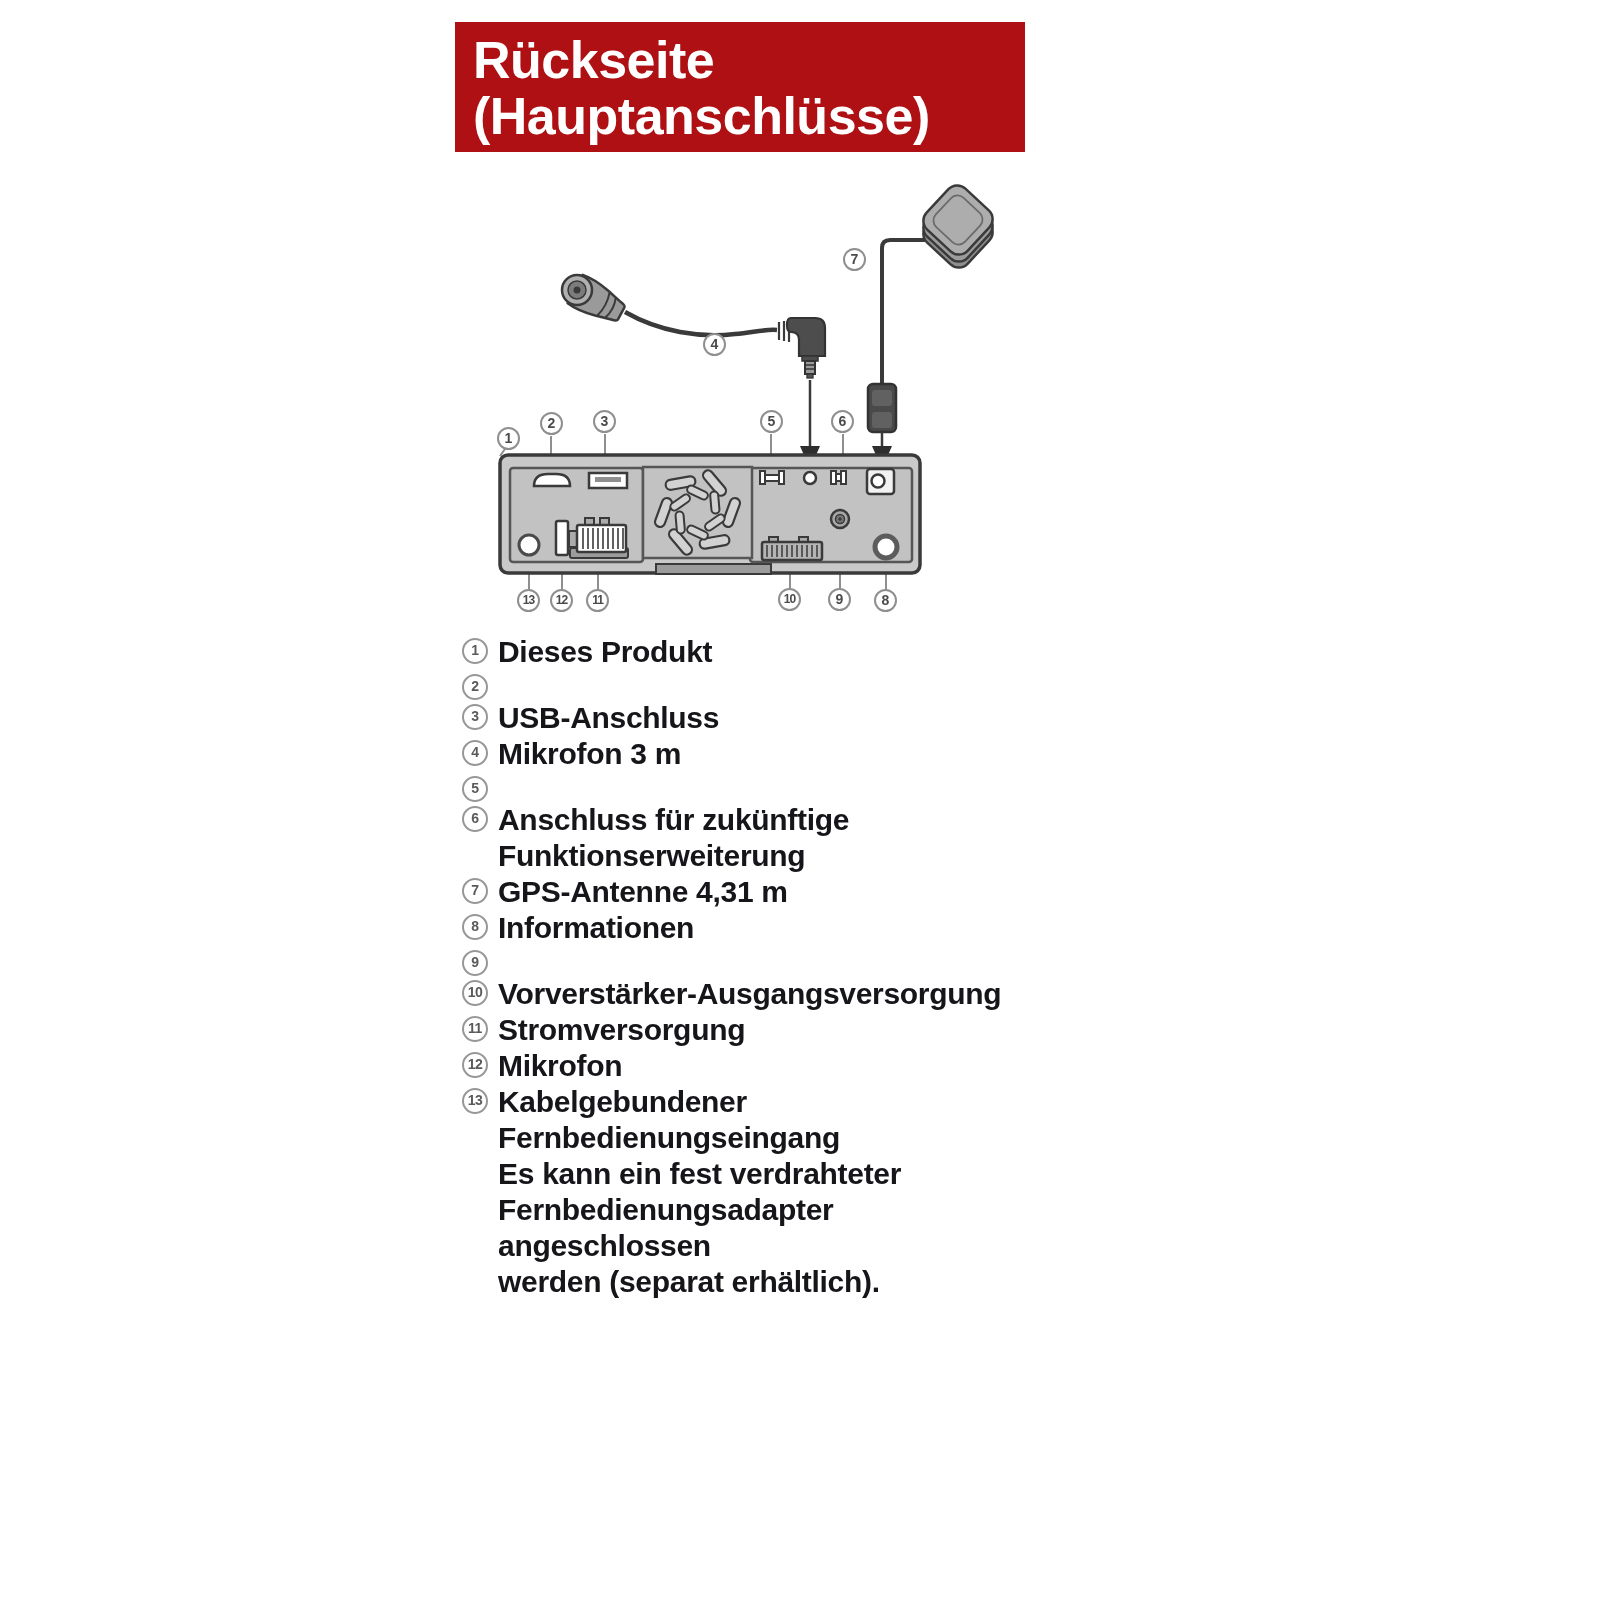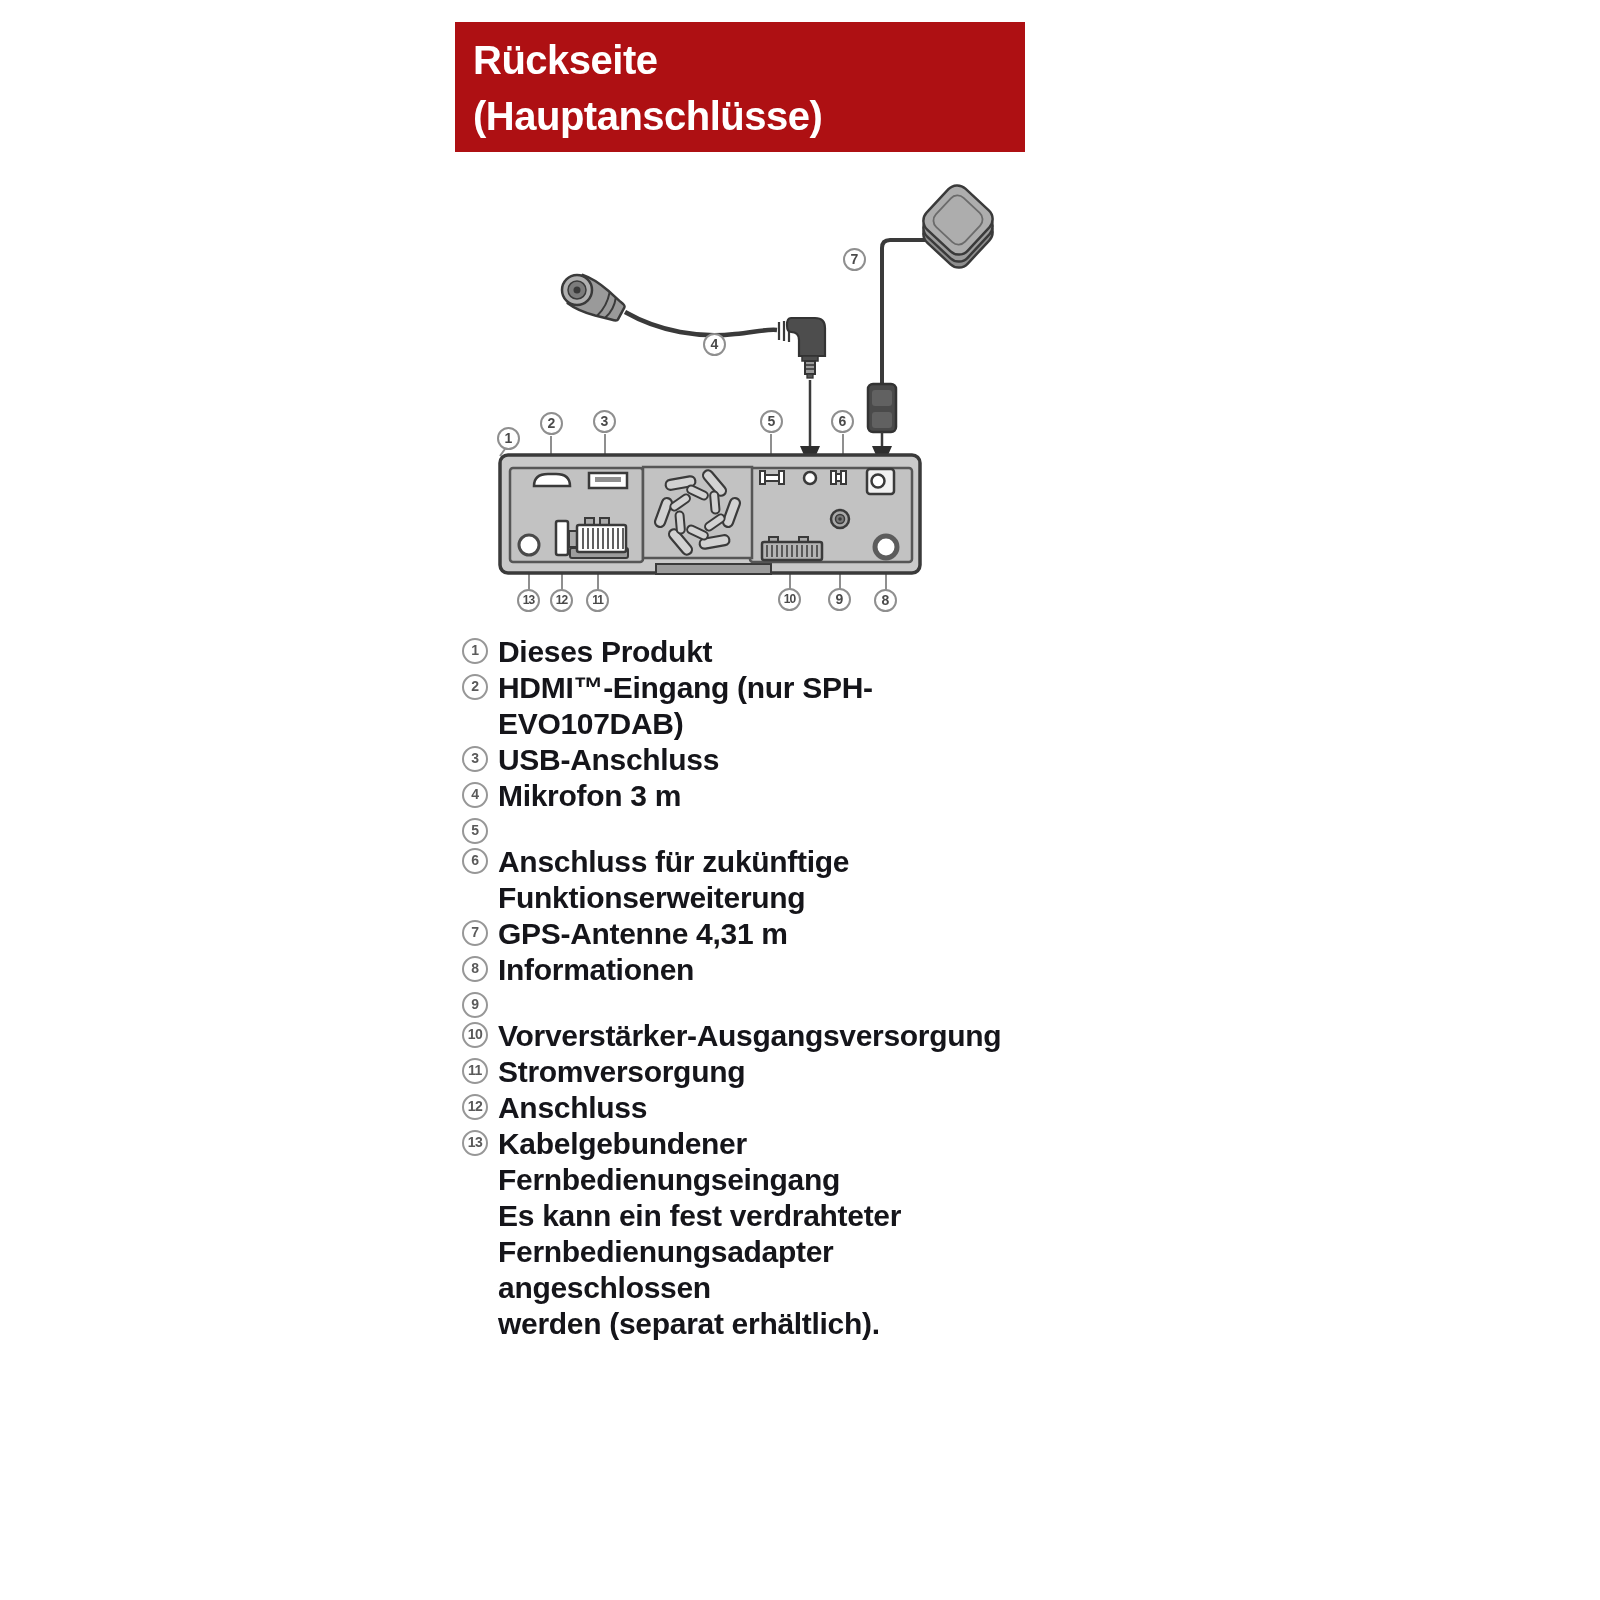--- a/index.html
+++ b/index.html
@@ -2,21 +2,21 @@
 <html><head>
 <meta charset="utf-8">
 <style>
   html,body{margin:0;padding:0;background:#ffffff;}
   .page{position:relative;width:1600px;height:1600px;background:#ffffff;overflow:hidden;
         font-family:"Liberation Sans", sans-serif;}
 
   
   .sec-header{position:absolute;left:455px;top:22px;width:570px;height:130px;
               background:#ae1013;box-sizing:border-box;padding:10px 0 0 18px;}
-  .sec-header .title{color:#ffffff;font-weight:bold;font-size:40px;line-height:56px;
+  .sec-header .title{color:#ffffff;font-weight:bold;font-size:52px;line-height:56px;
                      white-space:pre-line;letter-spacing:-0.5px;}
 
   
   .diagram{position:absolute;left:440px;top:160px;width:600px;height:470px;}
   .diagram svg{position:absolute;left:0;top:0;}
 
   .callout{position:absolute;width:23px;height:23px;border-radius:50%;
            background:#ffffff;border:2px solid #8f8f8f;box-sizing:border-box;
            color:#4a4a4a;font-weight:bold;font-size:14px;line-height:19px;
            text-align:center;z-index:5;}
@@ -212,21 +212,20 @@
     <span class="callout c2d p13">13</span>
   </div>
 
   <div class="legend">
     <div class="legend-item">
       <span class="legend-num">1</span>
       <span class="legend-text">Dieses Produkt</span>
     </div>
     <div class="legend-item">
       <span class="legend-num">2</span>
-      <span class="legend-text">HDMI™-Eingang (nur SPH-EVO107DAB)</span>
     </div>
     <div class="legend-item">
       <span class="legend-num">3</span>
       <span class="legend-text">USB-Anschluss</span>
     </div>
     <div class="legend-item">
       <span class="legend-num">4</span>
       <span class="legend-text">Mikrofon 3 m</span>
     </div>
     <div class="legend-item">
@@ -251,21 +250,21 @@
     <div class="legend-item">
       <span class="legend-num">10</span>
       <span class="legend-text">Vorverstärker-Ausgangsversorgung</span>
     </div>
     <div class="legend-item">
       <span class="legend-num">11</span>
       <span class="legend-text">Stromversorgung</span>
     </div>
     <div class="legend-item">
       <span class="legend-num">12</span>
-      <span class="legend-text">Anschluss</span>
+      <span class="legend-text">Mikrofon</span>
     </div>
     <div class="legend-item">
       <span class="legend-num">13</span>
       <span class="legend-text">Kabelgebundener
 Fernbedienungseingang
 Es kann ein fest verdrahteter
 Fernbedienungsadapter angeschlossen
 werden (separat erhältlich).</span>
     </div>
   </div>

